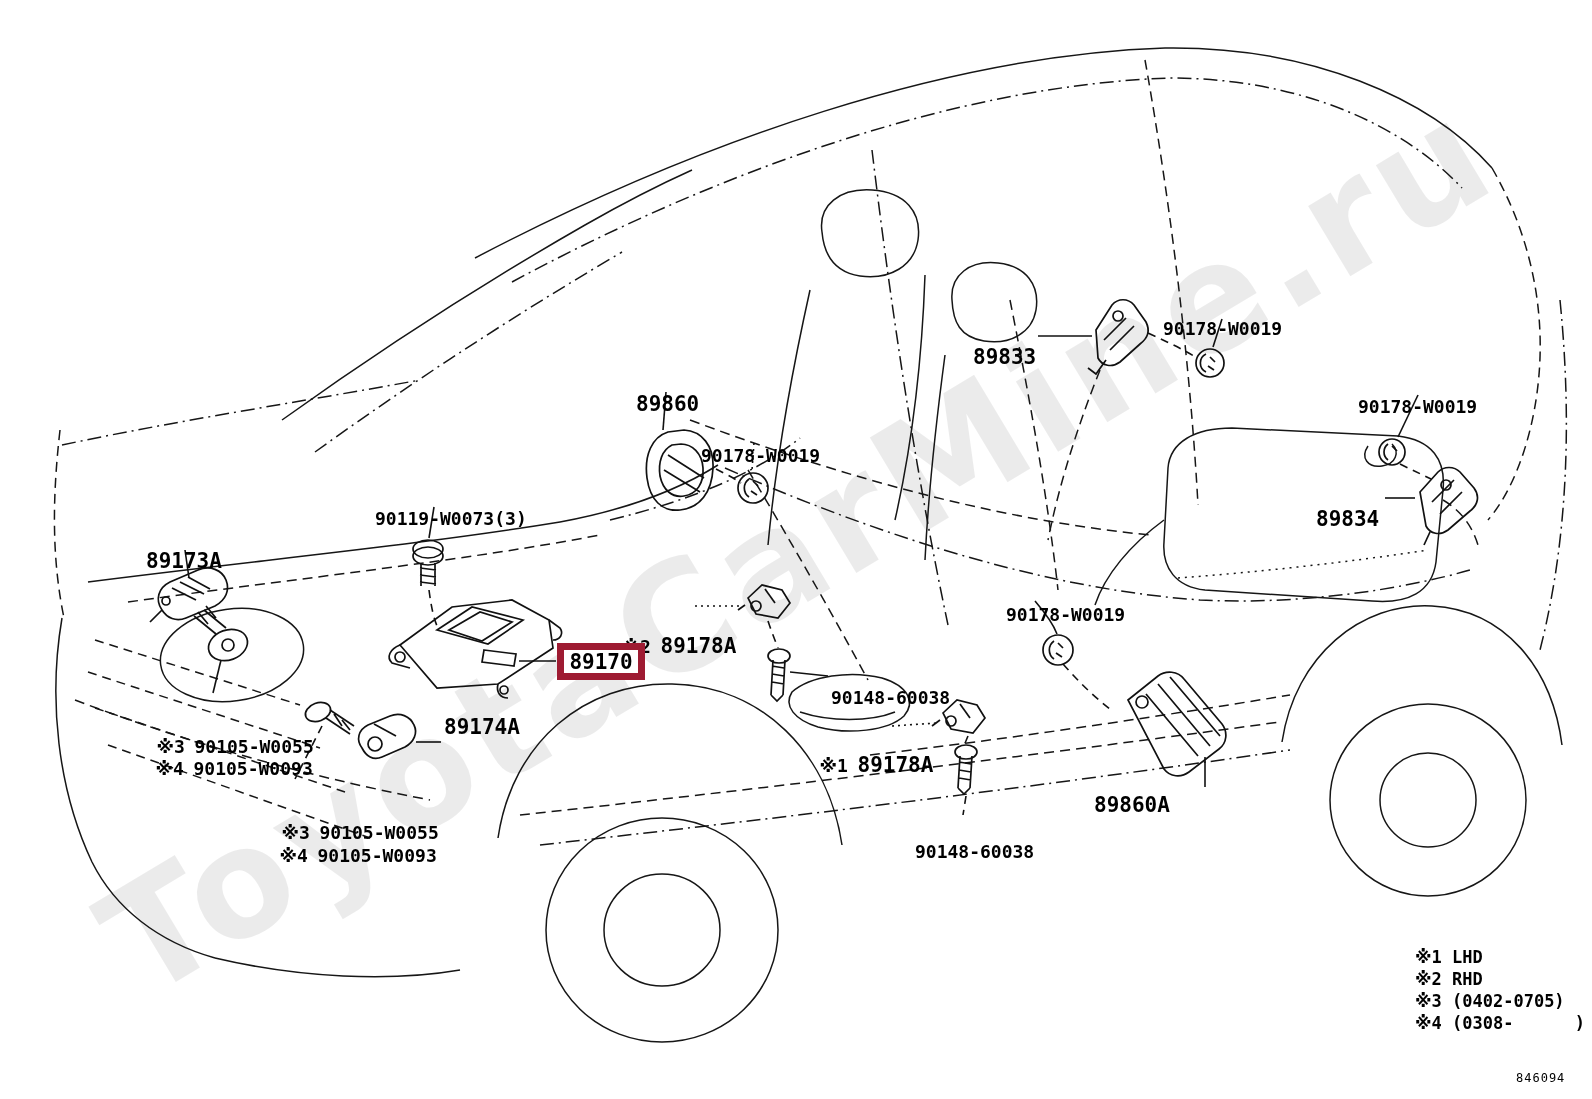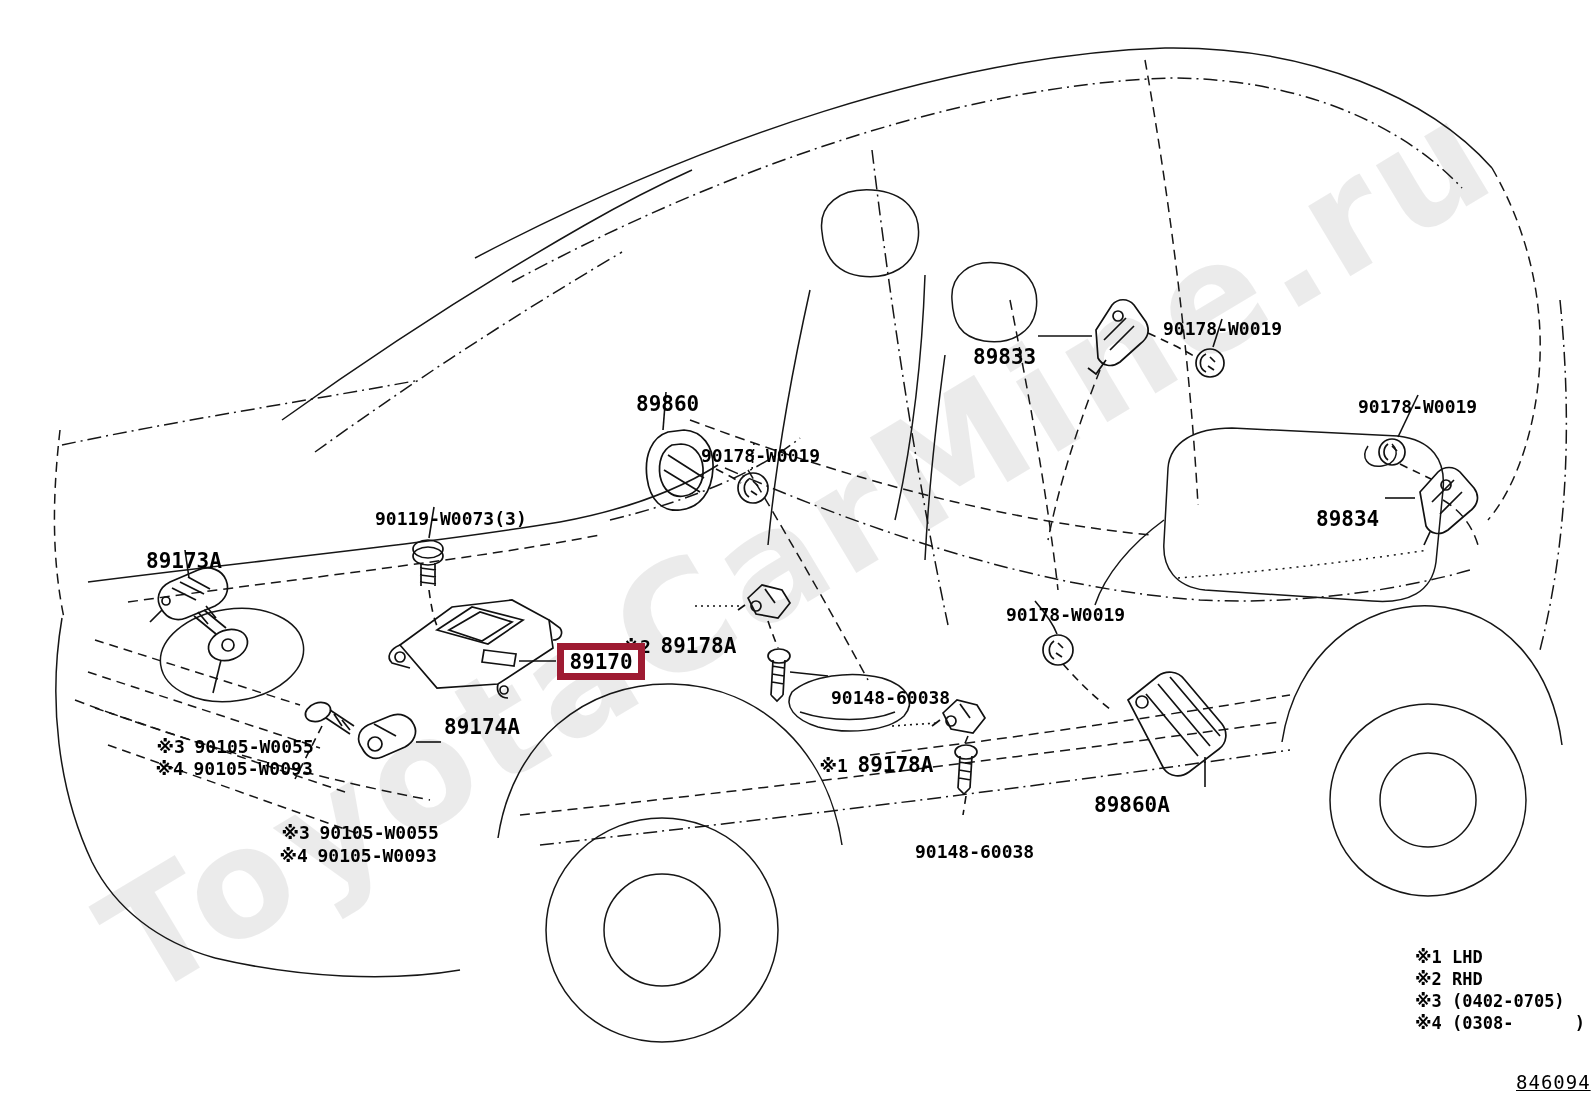--- a/index.html
+++ b/index.html
@@ -14,21 +14,21 @@
   .mixed .mark{font-size:18px;font-weight:bold;}
   .mixed .num{font-size:21px;font-weight:bold;}
   .hibox{
     position:absolute;left:557px;top:643px;width:74px;height:23px;
     border:7px solid #d946ef;background:#fff;
     display:flex;align-items:center;justify-content:center;
     font-size:21px;font-weight:bold;
   }
   .legend{position:absolute;left:1415px;top:946px;font-weight:bold;font-size:17px;line-height:22px;}
   .legend .row{white-space:pre;}
-  .catnum{position:absolute;left:1516px;top:1071px;font-size:19px;font-weight:normal;letter-spacing:1px;text-decoration:underline;}
+  .catnum{position:absolute;left:1516px;top:1071px;font-size:12px;font-weight:normal;letter-spacing:1px;}
 </style>
 </head>
 <body>
 
 <div class="stage">
 
   <svg class="art" width="1592" height="1099" viewBox="0 0 1592 1099">
 
     <text x="796" y="600" text-anchor="middle" transform="rotate(-31 796 545)" font-family="DejaVu Sans, sans-serif" font-size="150" font-weight="bold" fill="#000000" opacity="0.075" letter-spacing="6" id="wmText">ToyotaCarMine.ru</text>
 

